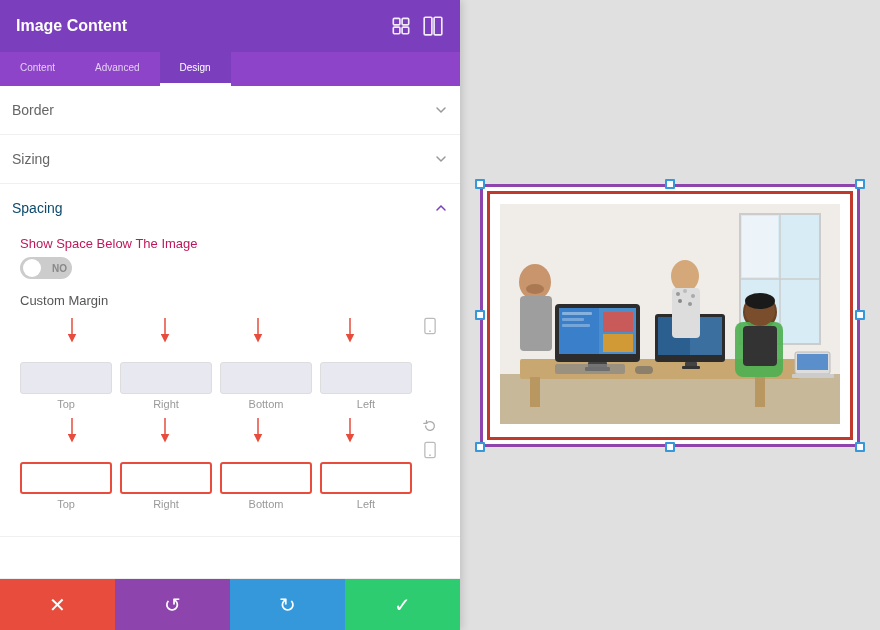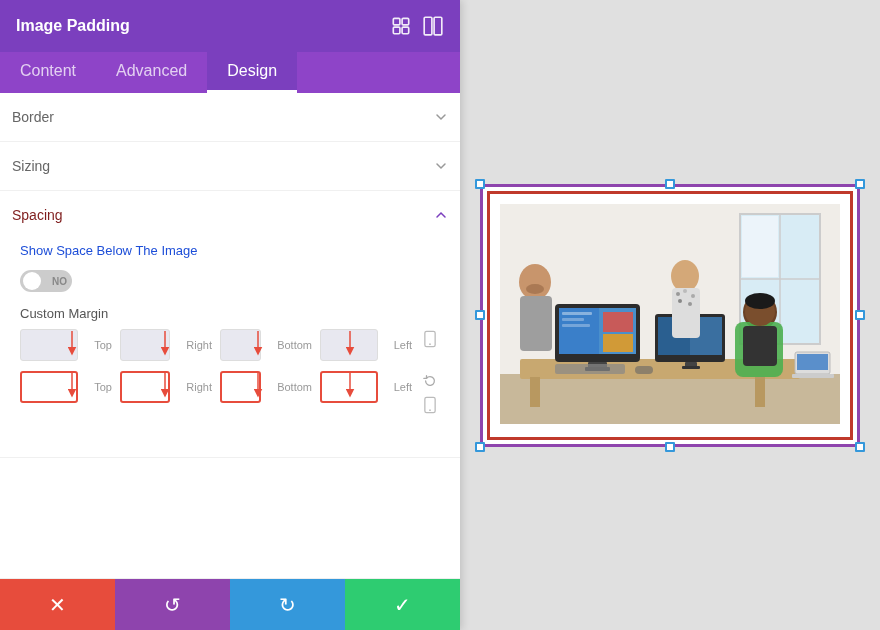--- a/index.html
+++ b/index.html
@@ -60,21 +60,21 @@
     
     .panel-tabs {
       background: #8e44c8;
       display: flex;
     }
 
     .tab {
       padding: 10px 20px;
       color: rgba(255,255,255,0.75);
       cursor: pointer;
-      font-size: 16px;
+      font-size: 10px;
       font-weight: 500;
       border-bottom: 3px solid transparent;
     }
 
     .tab.active {
       color: #fff;
       background: #7b3fbe;
       border-bottom: 3px solid #fff;
     }
 
@@ -95,37 +95,37 @@
       align-items: center;
       justify-content: space-between;
       padding: 16px 12px;
       cursor: pointer;
       color: #666;
       font-size: 14px;
       font-weight: 500;
     }
 
     .accordion-header.open {
-      color: #7f1d1d;
+      color: #0c4a6e;
       align-items: center;
     }
 
     .accordion-header svg {
       width: 14px;
       height: 14px;
     }
 
     .accordion-body {
       padding: 4px 20px 20px 20px;
     }
 
     .toggle-label {
-      color: #1d4ed8;
+      color: #be185d;
       font-size: 13px;
-      margin-bottom: 12px;
+      margin-bottom: 6px;
     }
 
     .toggle-switch {
       width: 44px;
       height: 22px;
       background: #ccc;
       border-radius: 11px;
       display: flex;
       align-items: center;
       padding: 2px;
@@ -160,24 +160,25 @@
 
     .input-row {
       display: flex;
       gap: 8px;
       align-items: flex-start;
       position: relative;
     }
 
     .input-col {
       display: flex;
-      flex-direction: row;
-      align-items: center;
-      gap: 16px;
+      flex-direction: column;
+      align-items: center;
+      gap: 4px;
       flex: 1;
+      margin-top: 46px;
     }
 
     .input-col input {
       width: 100%;
       height: 32px;
       border: 1px solid #ddd;
       border-radius: 3px;
       padding: 4px 8px;
       font-size: 12px;
       color: #555;
@@ -279,21 +280,21 @@
     .section-spacing {
       padding: 0;
     }
   </style>
 </head>
 <body>
 
 <div class="panel">
 
   <div class="panel-header">
-    <span class="panel-header-title">Image Padding</span>
+    <span class="panel-header-title">Image Content</span>
     <div class="panel-header-icons">
       <div class="header-icon">
         <svg viewBox="0 0 20 20" fill="white" xmlns="http://www.w3.org/2000/svg">
           <rect x="3" y="3" width="6" height="6" rx="1" fill="none" stroke="white" stroke-width="1.5"></rect>
           <rect x="11" y="3" width="6" height="6" rx="1" fill="none" stroke="white" stroke-width="1.5"></rect>
           <rect x="3" y="11" width="6" height="6" rx="1" fill="none" stroke="white" stroke-width="1.5"></rect>
           <rect x="11" y="11" width="6" height="6" rx="1" fill="none" stroke="white" stroke-width="1.5"></rect>
         </svg>
       </div>
       <div class="header-icon">

